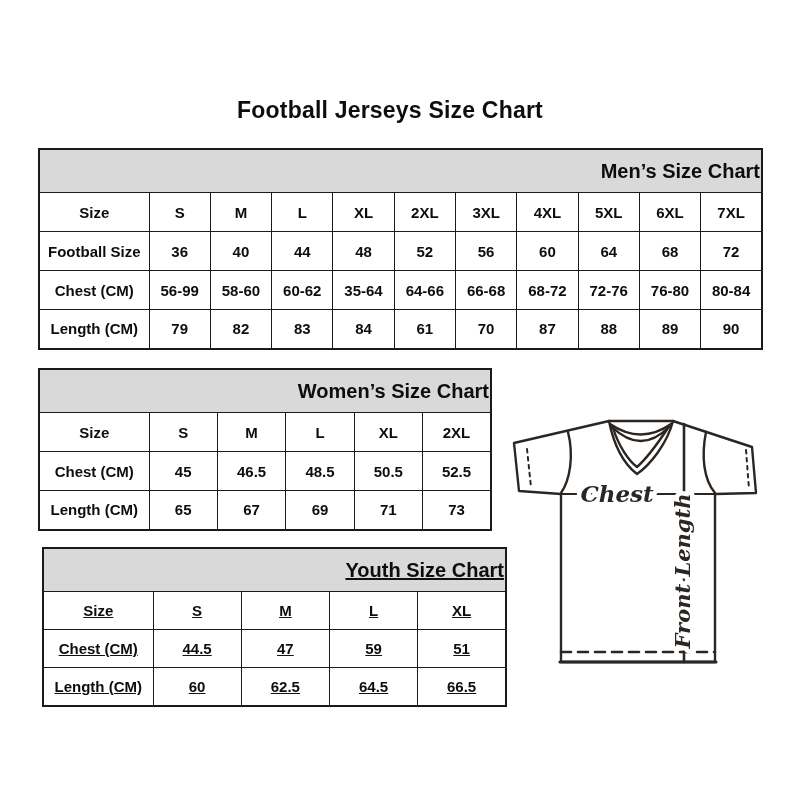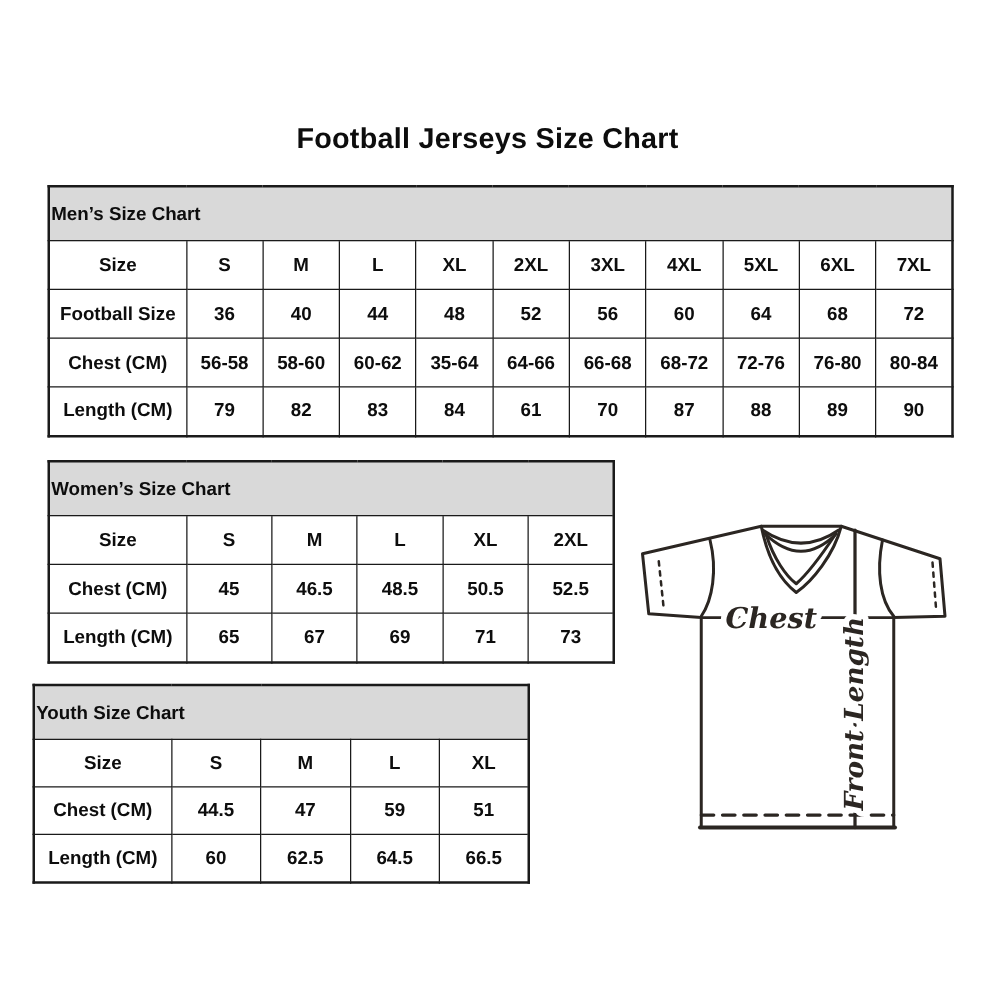--- a/index.html
+++ b/index.html
@@ -12,34 +12,34 @@
     position:absolute; top:97px; left:0; width:780px;
     text-align:center; font-size:23px; font-weight:bold; color:#0d0d0d;
     letter-spacing:0.2px;
   }
   table.size-table {
     position:absolute; border-collapse:collapse; table-layout:fixed;
     border:2px solid #1a1a1a;
   }
   table.size-table th.section-header {
     background:#d9d9d9; border:1px solid #1a1a1a;
-    font-size:15px; font-weight:bold; color:#0d0d0d; height:40px;
-    text-align:left;
+    font-size:20px; font-weight:bold; color:#0d0d0d; height:40px;
+    text-align:right;
   }
   table.size-table td {
     border:1px solid #1a1a1a; text-align:center; vertical-align:middle;
     font-size:15px; font-weight:bold; color:#0d0d0d; padding:0 2px;
     white-space:nowrap; overflow:hidden;
   }
   col.label-col { width:110px; }
   #mens-table  { left:38px; top:148px; width:725px; }
   #mens-table tr { height:39px; }
   #womens-table { left:38px; top:368px; width:454px;padding-left:36px; }
   #womens-table tr { height:39px; }
-  #youth-table { left:26px; top:547px; width:398px; }
+  #youth-table { left:42px; top:547px; width:465px;text-decoration:underline; }
   #youth-table tr { height:38px; }
   .jersey-svg { position:absolute; left:505px; top:405px; width:270px; height:275px; }
 </style>
 </head>
 <body>
 
 <div class="canvas">
 
   <div class="page-title">Football Jerseys Size Chart</div>
 
@@ -84,21 +84,21 @@
           <td>48</td>
           <td>52</td>
           <td>56</td>
           <td>60</td>
           <td>64</td>
           <td>68</td>
           <td>72</td>
         </tr>
         <tr>
           <td>Chest (CM)</td>
-          <td>56-58</td>
+          <td>56-99</td>
           <td>58-60</td>
           <td>60-62</td>
           <td>35-64</td>
           <td>64-66</td>
           <td>66-68</td>
           <td>68-72</td>
           <td>72-76</td>
           <td>76-80</td>
           <td>80-84</td>
         </tr>

